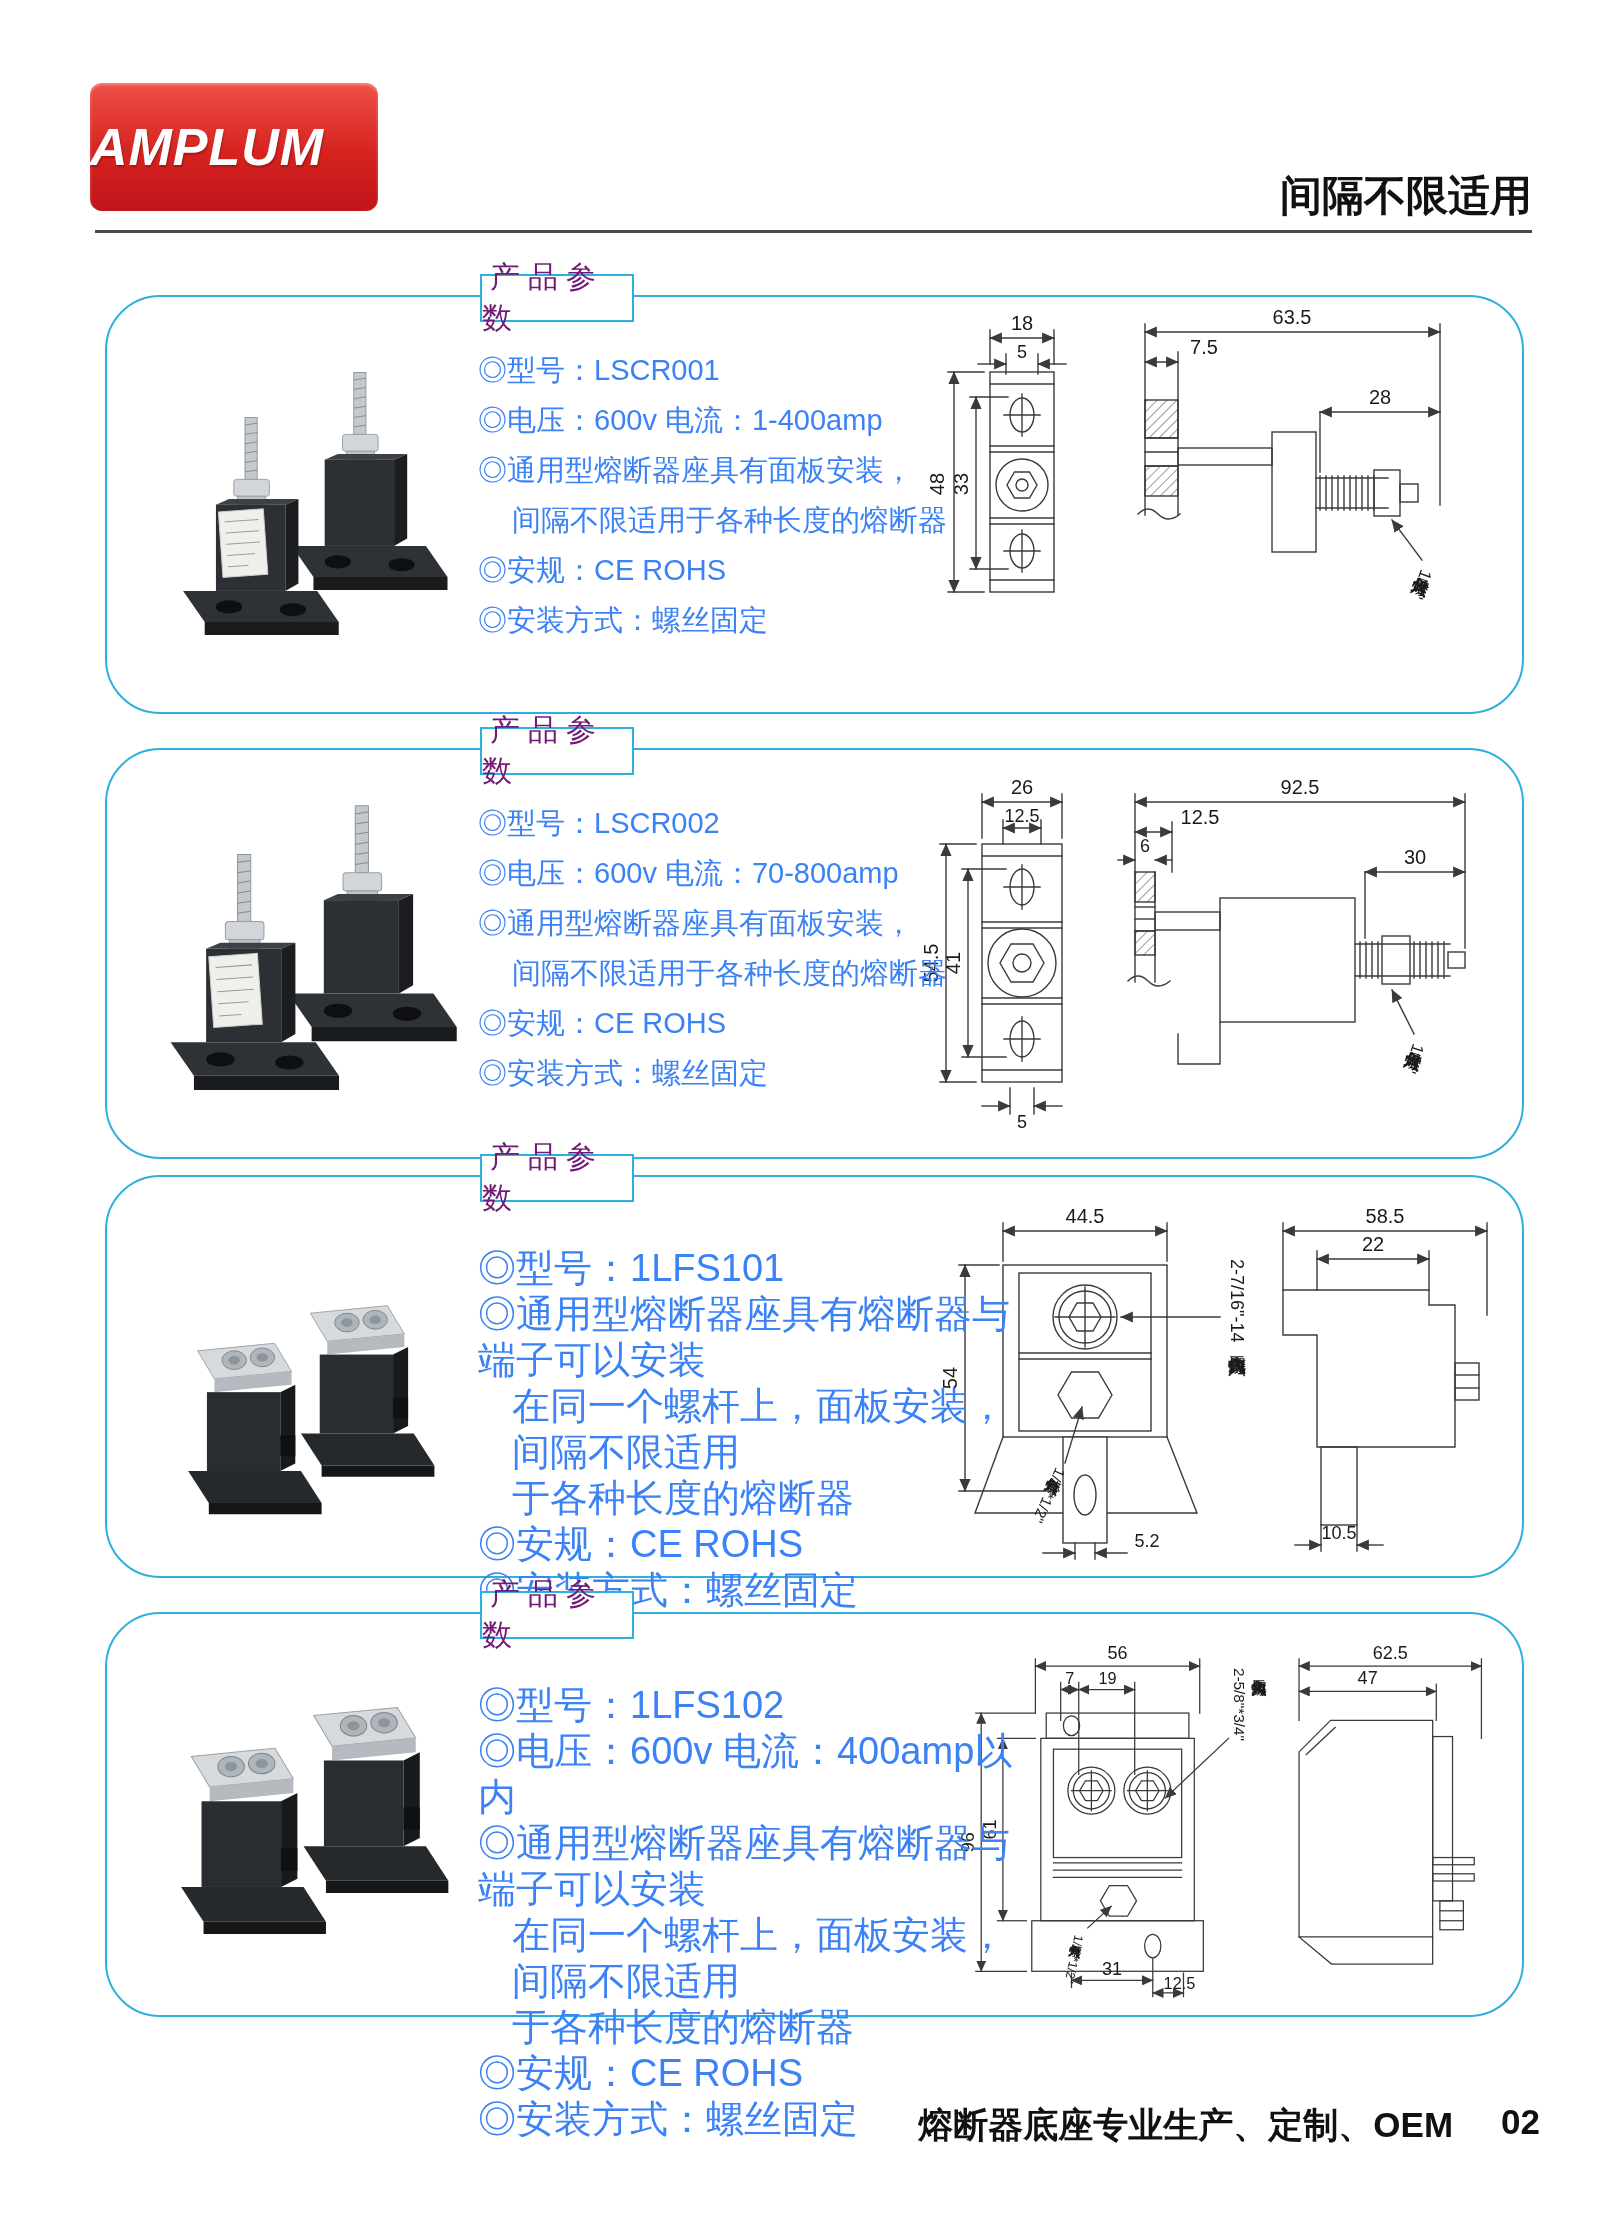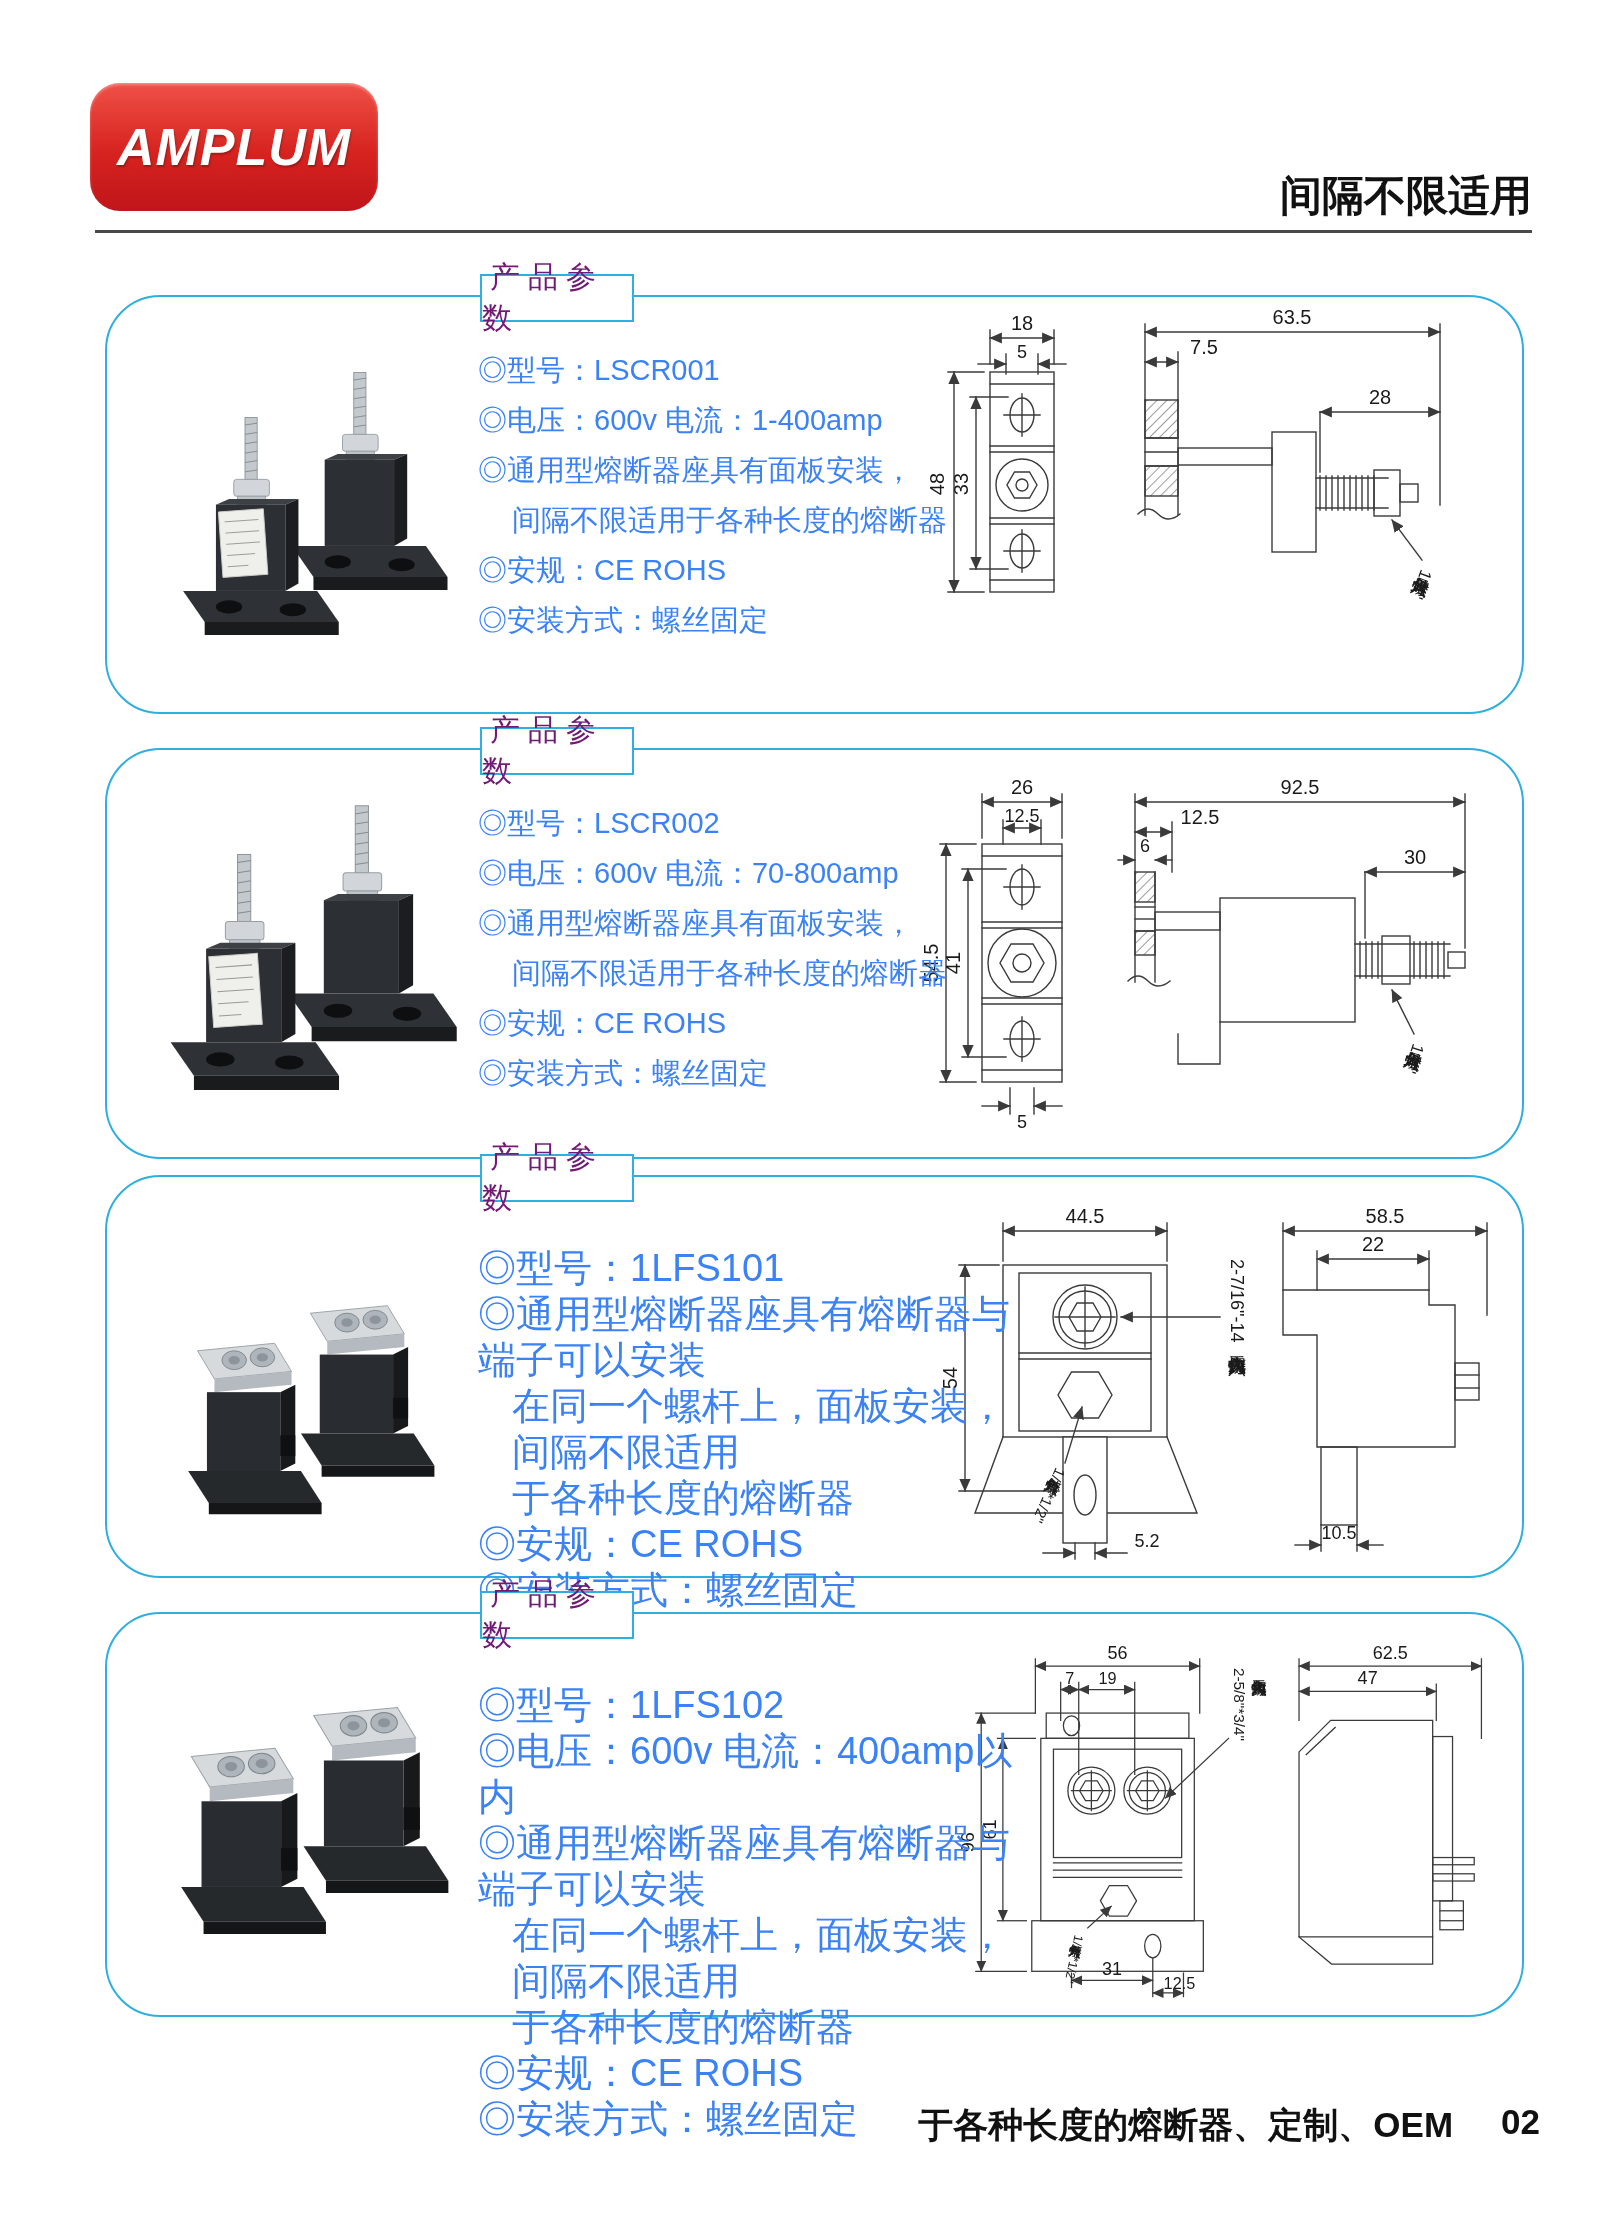--- a/index.html
+++ b/index.html
@@ -1,22 +1,22 @@
 <!DOCTYPE html>
 <html><head>
 <meta charset="utf-8">
 <style>
   html,body{margin:0;padding:0;background:#e9e9e9;}
   .page{position:relative;width:1622px;height:2222px;margin:0 auto;background:#ffffff;
         font-family:"Liberation Sans",sans-serif;overflow:hidden;}
   .abs{position:absolute;}
   
-  .logo{left:90px;top:83px;width:288px;height:128px;border-radius:30px;
+  .logo{left:90px;top:83px;width:288px;height:128px;border-radius:12px;
         background:linear-gradient(180deg,#ef5047 0%,#d6231f 55%,#c0151b 100%);
-        display:flex;align-items:center;justify-content:center;
+        display:flex;align-items:center;
         box-shadow:inset 0 2px 3px rgba(255,255,255,.35);}
   .logo span{color:#fff;font-size:52px;font-weight:bold;font-style:italic;letter-spacing:1px;
         text-shadow:1px 2px 2px rgba(0,0,0,.25);}
   .page-title{left:1000px;top:168px;width:532px;text-align:right;font-size:42px;font-weight:bold;color:#111;}
   .hline{left:95px;top:230px;width:1437px;height:3px;background:#4a4a4a;}
   
   .panel{left:105px;width:1415px;border:2px solid #2fafe0;border-radius:55px;background:#fff;}
   .plabel{left:480px;width:150px;height:44px;border:2px solid #2fafe0;background:#fff;
           display:flex;align-items:center;justify-content:center;font-size:30px;color:#701a75;
           letter-spacing:8px;text-indent:8px;z-index:3;}
@@ -540,17 +540,17 @@
     <text class="dt" x="185" y="382">31</text>
     <text class="dts" style="text-anchor:start" x="242" y="398">12.5</text>
     <text class="vt" style="font-size:17px" x="326" y="42">2-5/8"*3/4"</text>
     <text class="vt" style="font-size:17px" x="348" y="42">无头内六角螺钉</text>
     <text class="vt" style="font-size:14px" transform="rotate(12 148 338)" x="148" y="338">外六角螺钉1/4"*1/2"</text>
     <text class="dt" x="493" y="32">62.5</text>
     <text class="dt" x="468" y="60">47</text>
   </svg>
 
   <div class="abs footer">
-    <span>于各种长度的熔断器、定制、OEM</span>
+    <span>熔断器底座专业生产、定制、OEM</span>
     <span>02</span>
   </div>
 
 </div>
 
 </body></html>

